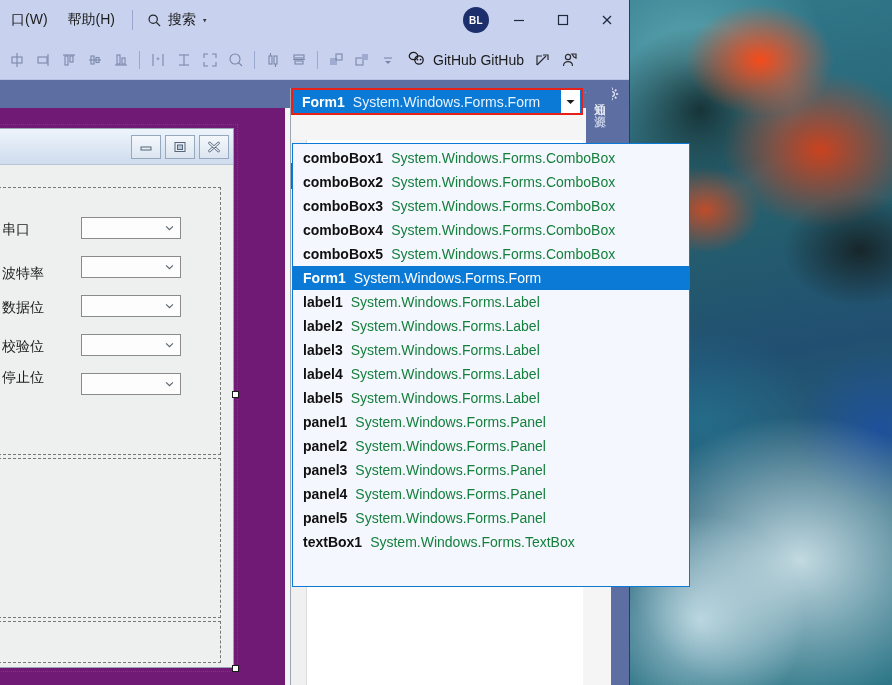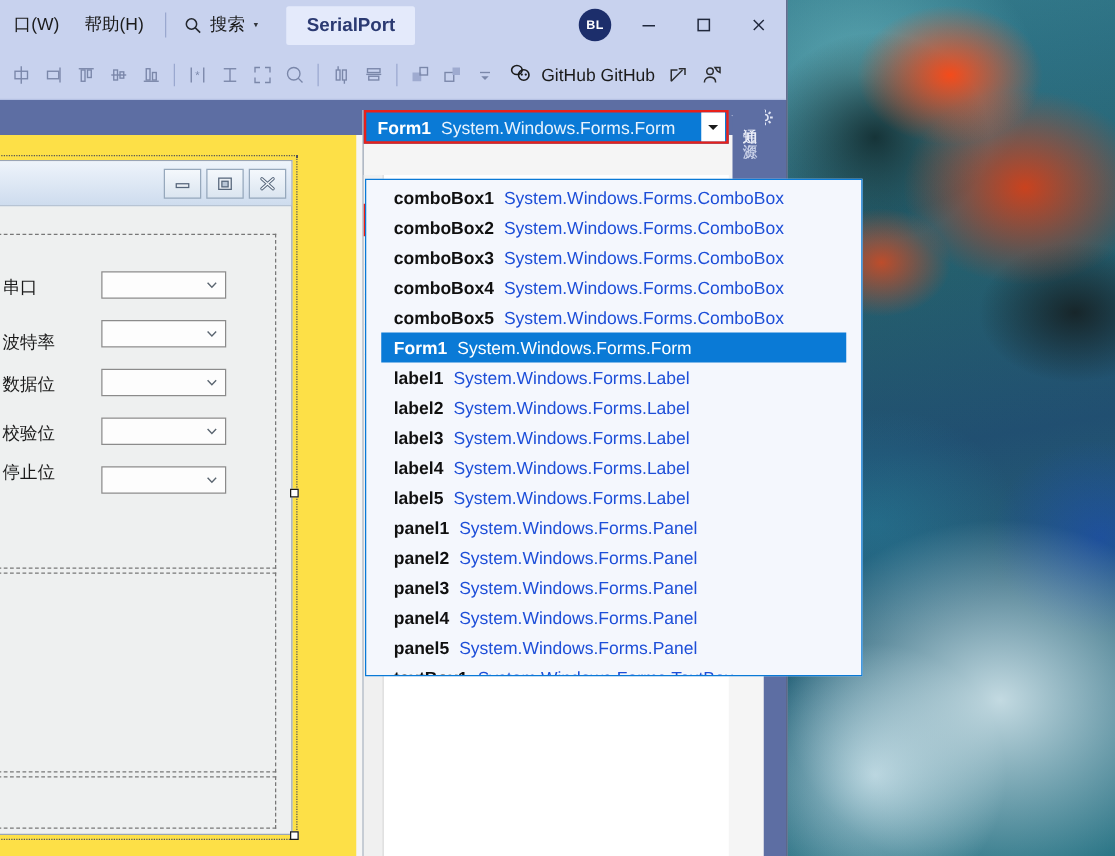--- a/index.html
+++ b/index.html
@@ -106,21 +106,21 @@
     height: 28px; background: #5d6ea3;
     display: flex; align-items: center; justify-content: flex-end;
     padding-right: 6px;
   }
   .band-ic { width: 22px; height: 20px; display:flex; align-items:center; justify-content:center; color:#dfe4f4; }
 
   
   .designer-area {
     position: absolute; left: 0; top: 108px;
     width: 285px; bottom: 0;
-    background: #fde047;
+    background: #701a75;
     overflow: hidden;
   }
   .designer-canvas {
     position: absolute; left: -18px; top: 20px;
     width: 252px; height: 540px;
     background: #eef0f0;
     border: 1px solid #9aa5b5;
     outline: 1px dotted #555;
     outline-offset: 3px;
   }
@@ -191,37 +191,37 @@
   .objsel-type { color: #e9f3fd; font-size: 14px; padding-left: 8px; overflow: hidden; white-space: nowrap; flex:1; }
   .objsel-arrow {
     width: 19px; height: 23px; background: #fff;
     display: flex; align-items: center; justify-content: center;
     margin-right: 1px; flex: none;
   }
 
   
   .dropdown {
     position: absolute; left: 292px; top: 143px;
-    width: 398px; height: 398px;
+    width: 398px; height: 444px;
     background: #f4f7fd;
     border: 1px solid #0a7ad6;
     z-index: 30;
-    padding: 2px 12px;
+    padding: 2px 0;
     overflow: hidden;
   }
   .dd-item {
     height: 24px;
     display: flex; align-items: center;
     padding-left: 10px;
     white-space: nowrap;
   }
   .dd-item.sel { background: #0a7ad6; }
   .dd-name { font-weight: bold; font-size: 14px; color: #101010; }
   .dd-item.sel .dd-name { color: #fff; }
-  .dd-type { font-size: 14px; color: #1d4ed8; margin-left: 8px; }
+  .dd-type { font-size: 14px; color: #15803d; margin-left: 8px; }
   .dd-item.sel .dd-type { color: #fff; }
 
   
   .grid {
     position: absolute; left: 0; right: 0; top: 52px; bottom: 0;
     background: #fff;
     overflow: hidden;
   }
   .grid-rail {
     position: absolute; left: 0; top: 0; bottom: 0; width: 16px;
@@ -288,21 +288,20 @@
       <div class="search-box">
         <span class="search-ic">
           <svg viewBox="0 0 16 16" width="15" height="15">
               <circle cx="6.6" cy="6.6" r="4.4" fill="none" stroke="#23272e" stroke-width="1.3"></circle>
               <line x1="9.9" y1="9.9" x2="14" y2="14" stroke="#23272e" stroke-width="1.3"></line>
             </svg>
         </span>
         <span>搜索</span>
         <span class="caret-sm">▾</span>
       </div>
-      <div class="app-title">SerialPort</div>
       <div class="tb-spacer"></div>
       <div class="avatar">BL</div>
       <div class="wbtn">
         <svg width="14" height="14" viewBox="0 0 14 14">
             <line x1="2" y1="7.5" x2="12" y2="7.5" stroke="#20283c" stroke-width="1.2"></line>
           </svg>
       </div>
       <div class="wbtn">
         <svg width="14" height="14" viewBox="0 0 14 14">
             <rect x="2.5" y="2.5" width="9" height="9" fill="none" stroke="#20283c" stroke-width="1.2"></rect>

